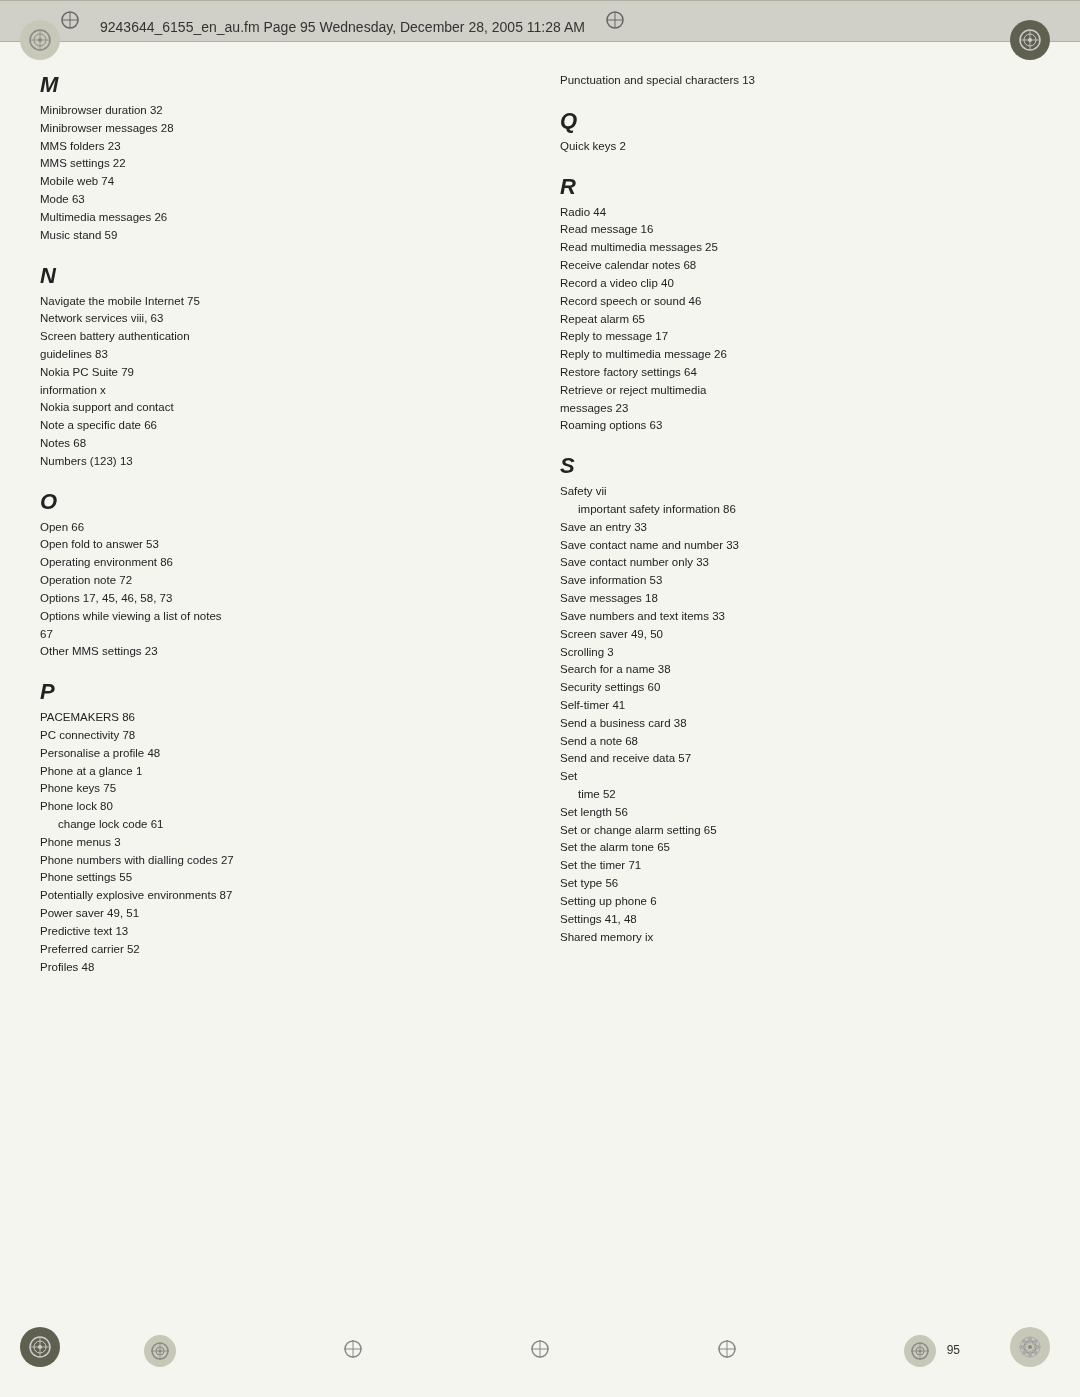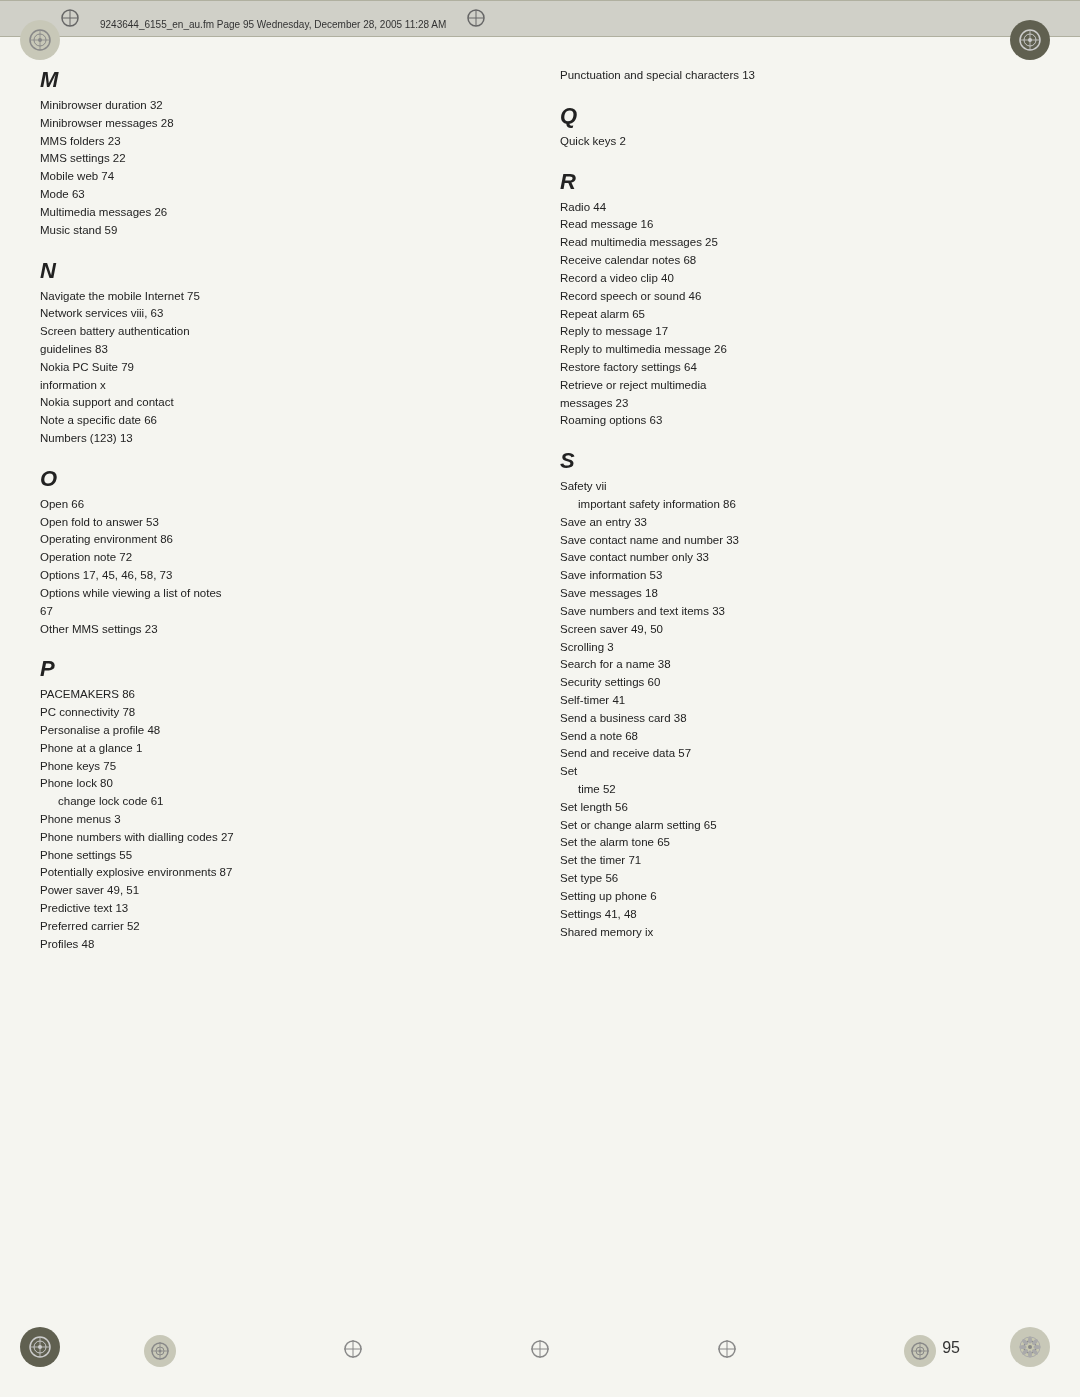--- a/index.html
+++ b/index.html
@@ -105,21 +105,21 @@
 
     .index-entry.indented {
       padding-left: 18px;
     }
 
     
     .page-number {
       position: absolute;
       bottom: 40px;
       right: 120px;
-      font-size: 16px;
+      font-size: 12px;
       color: #333;
     }
 
     
     .bottom-marks {
       position: absolute;
       bottom: 30px;
       left: 0;
       right: 0;
       display: flex;
@@ -158,21 +158,21 @@
   </div>
 
   <div class="header-bar">
     <div>
       <svg width="20" height="20" viewBox="0 0 20 20">
         <circle cx="10" cy="10" r="8" fill="none" stroke="#666" stroke-width="1.5"></circle>
         <line x1="10" y1="2" x2="10" y2="18" stroke="#666" stroke-width="1"></line>
         <line x1="2" y1="10" x2="18" y2="10" stroke="#666" stroke-width="1"></line>
       </svg>
     </div>
-    <div style="font-size:10px; color:#333;margin-top:12px;">9243644_6155_en_au.fm  Page 95  Wednesday, December 28, 2005  11:28 AM</div>
+    <div style="font-size:14px; color:#333;margin-top:12px;">9243644_6155_en_au.fm  Page 95  Wednesday, December 28, 2005  11:28 AM</div>
     <div>
       <svg width="20" height="20" viewBox="0 0 20 20">
         <circle cx="10" cy="10" r="8" fill="none" stroke="#666" stroke-width="1.5"></circle>
         <line x1="10" y1="2" x2="10" y2="18" stroke="#666" stroke-width="1"></line>
         <line x1="2" y1="10" x2="18" y2="10" stroke="#666" stroke-width="1"></line>
       </svg>
     </div>
   </div>
 
   <div class="content-area">
@@ -197,20 +197,21 @@
         <div class="section-letter">N</div>
         <div>
           <div class="index-entry">Navigate the mobile Internet 75</div>
           <div class="index-entry">Network services viii, 63</div>
           <div class="index-entry">Screen battery authentication</div>
           <div class="index-entry">guidelines 83</div>
           <div class="index-entry">Nokia PC Suite 79</div>
           <div class="index-entry">information x</div>
           <div class="index-entry">Nokia support and contact</div>
           <div class="index-entry">Note a specific date 66</div>
+          <div class="index-entry">Notes 68</div>
           <div class="index-entry">Numbers (123) 13</div>
         </div>
       </div>
 
       <div class="index-section">
         <div class="section-letter">O</div>
         <div>
           <div class="index-entry">Open 66</div>
           <div class="index-entry">Open fold to answer 53</div>
           <div class="index-entry">Operating environment 86</div>

